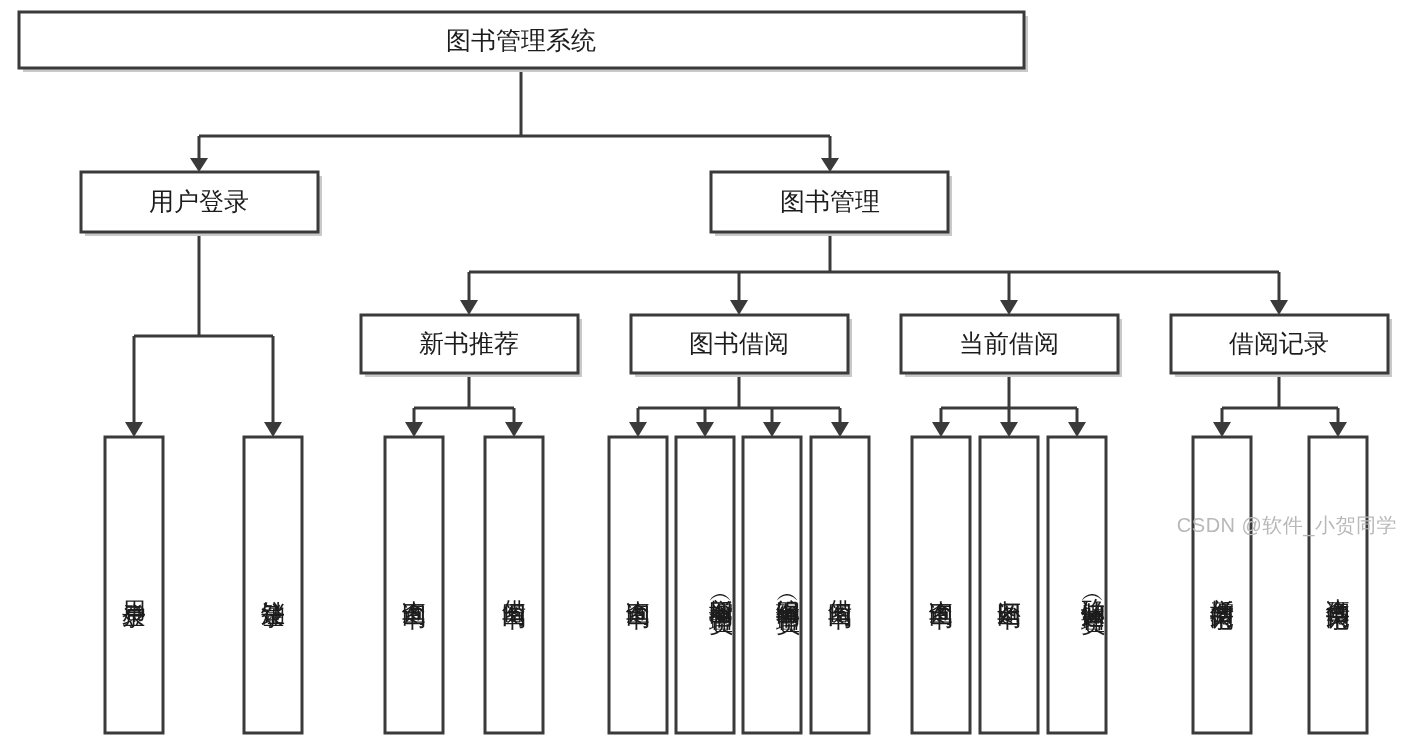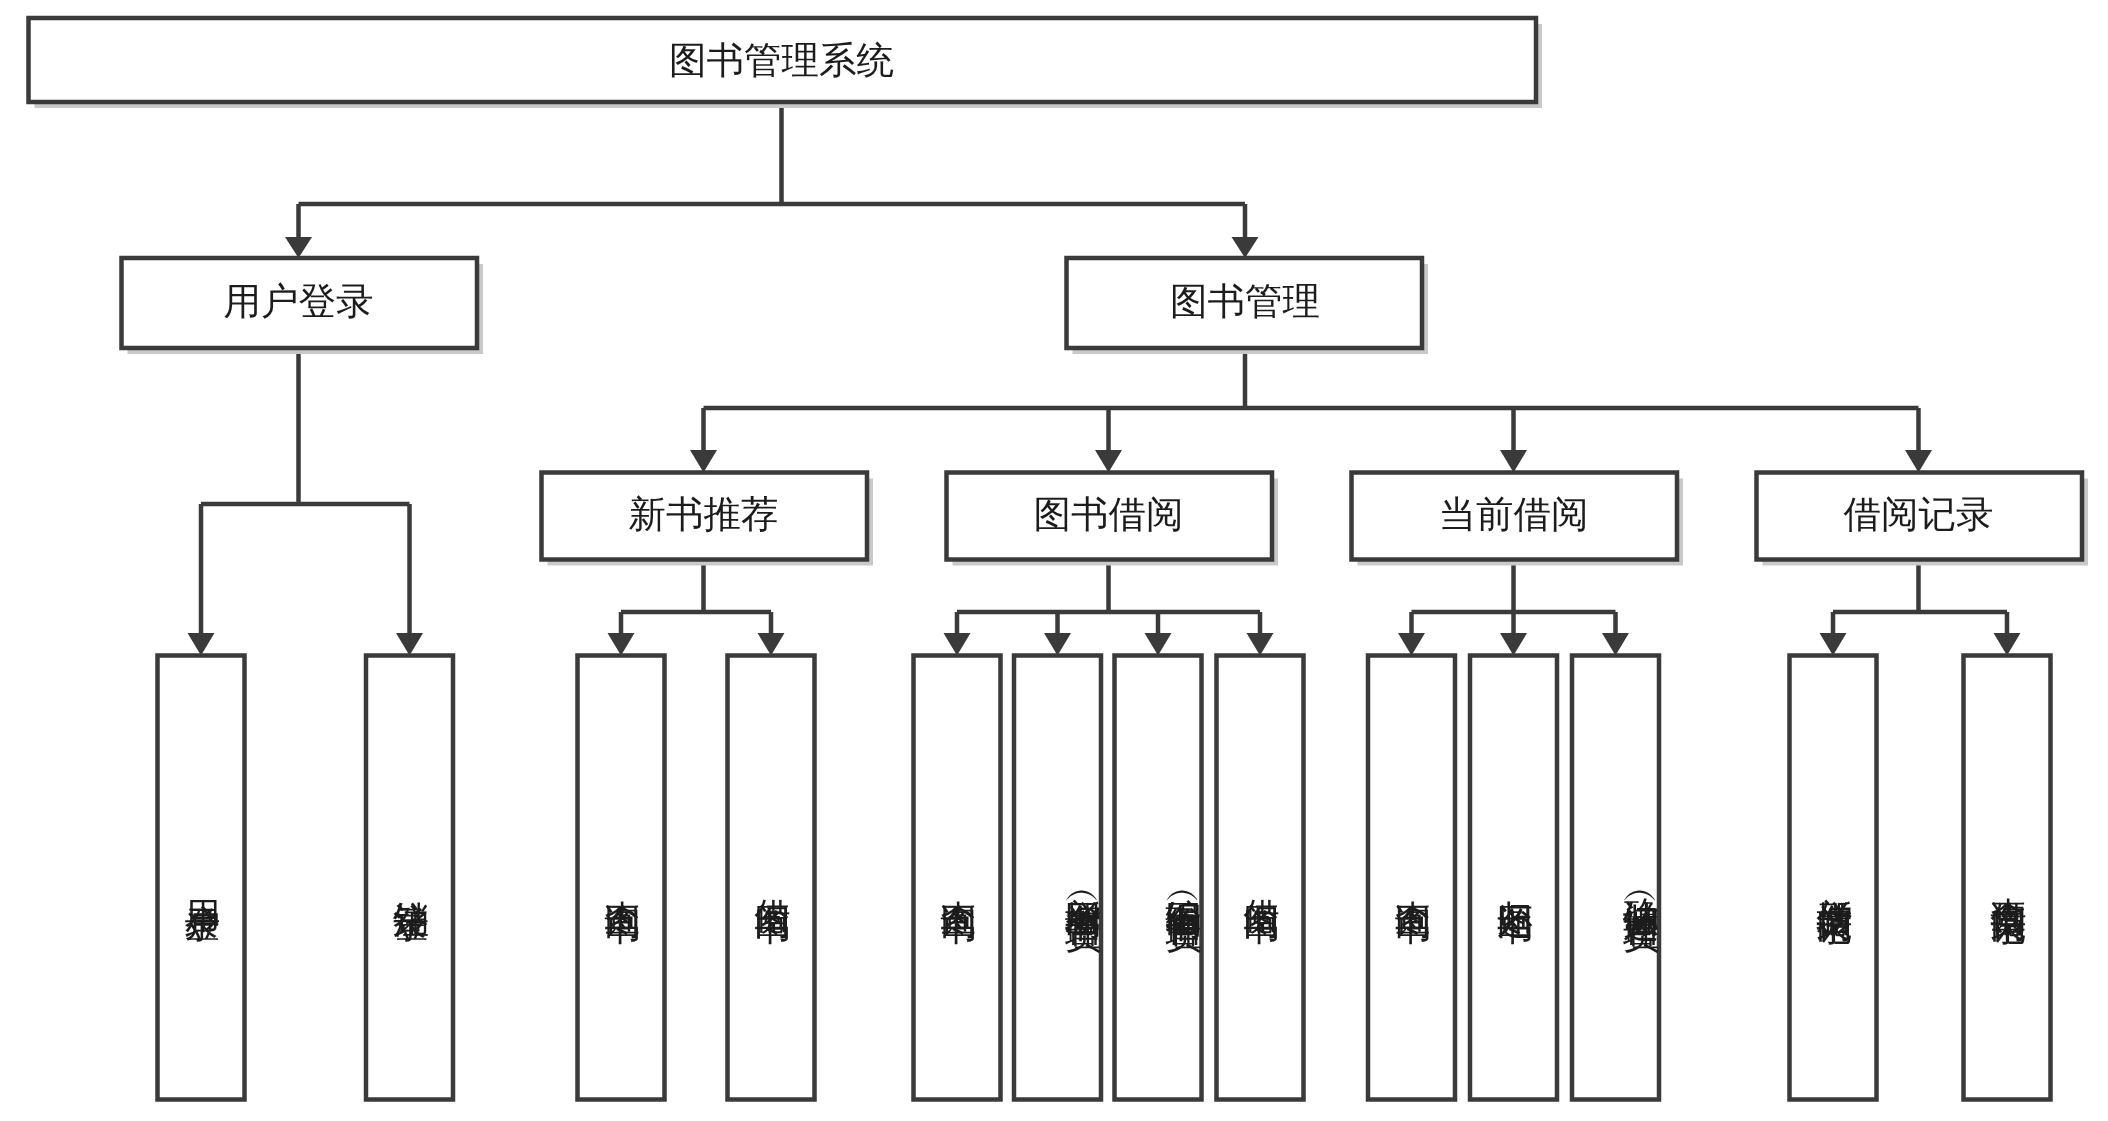--- a/index.html
+++ b/index.html
@@ -225,14 +225,15 @@
   <div class="leaf-label-wrap" style="left:743px; top:443px; width:58px; height:290px; align-items:flex-start;">编辑图书（管理员）</div>
   <div class="leaf-label-wrap" style="left:811px; top:437px; width:58px; height:296px;">借阅图书</div>
 
   <div class="leaf-label-wrap" style="left:912px; top:437px; width:58px; height:296px;">查询图书</div>
   <div class="leaf-label-wrap" style="left:980px; top:437px; width:58px; height:296px;">归还图书</div>
   <div class="leaf-label-wrap" style="left:1048px; top:443px; width:58px; height:290px; align-items:flex-start;">确认归还（管理员）</div>
 
   <div class="leaf-label-wrap" style="left:1193px; top:437px; width:58px; height:296px;">新增借阅记录</div>
   <div class="leaf-label-wrap" style="left:1309px; top:437px; width:58px; height:296px;">查询借阅记录</div>
 
+  <div class="watermark">CSDN @软件_小贺同学</div>
 
 </div>
 
 </body></html>

